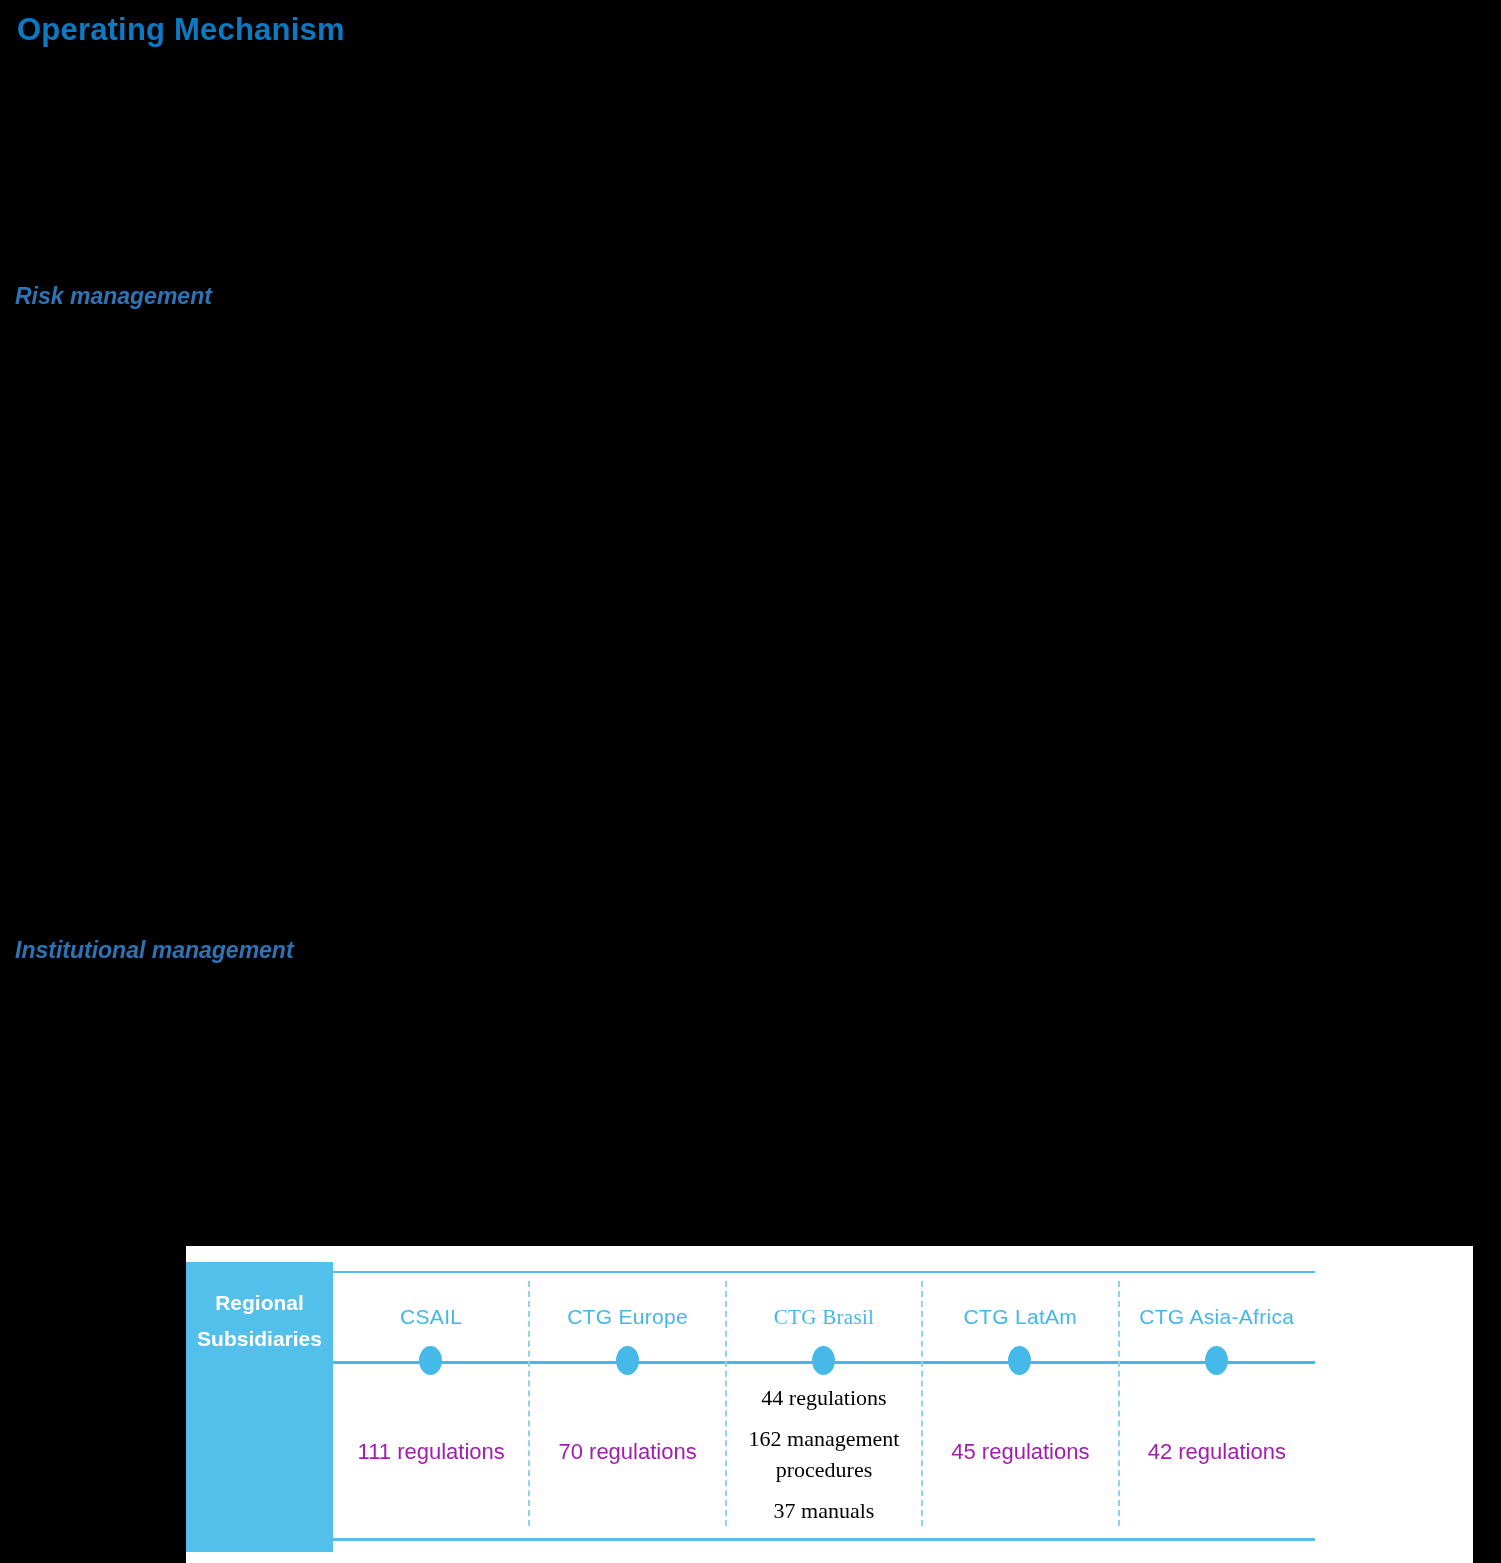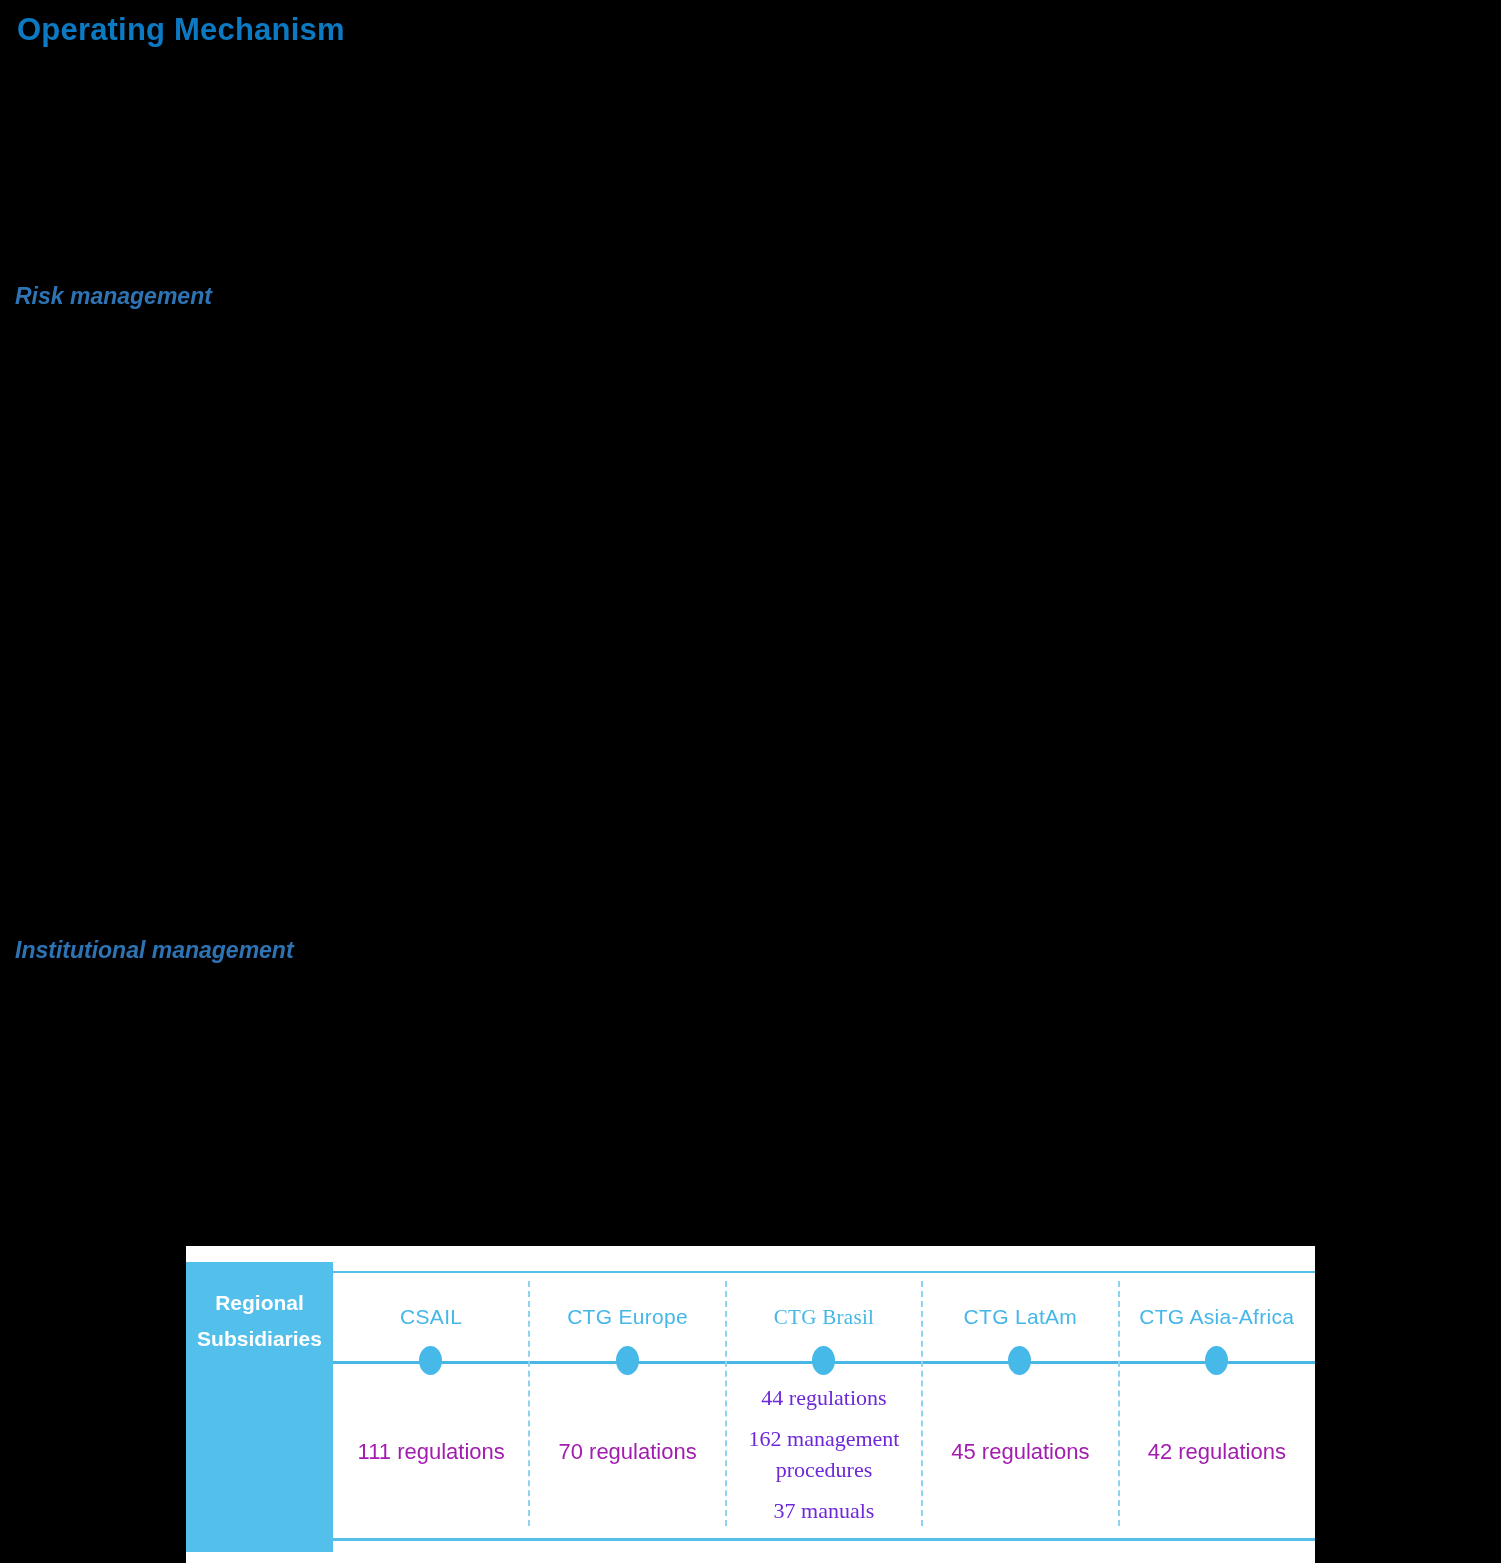--- a/index.html
+++ b/index.html
@@ -29,21 +29,21 @@
     font-style: italic;
     color: #2e74b5;
   }
   .sub-heading.risk { top: 283px; }
   .sub-heading.institutional { top: 937px; }
 
   .panel {
     position: absolute;
     left: 186px;
     top: 1246px;
-    width: 1129px;
+    width: 1287px;
     height: 317px;
     background: #ffffff;
   }
   .side-col {
     position: absolute;
     left: 0;
     top: 16px;
     width: 147px;
     height: 290px;
     background: #53bfeb;
@@ -130,21 +130,21 @@
     color: #a21caf;
   }
   .col-value-stack {
     position: absolute;
     top: 111px;
     left: 50%;
     margin-left: -93px;
     width: 186px;
     text-align: center;
     font-size: 22px;
-    color: #6d28d9;
+    color: #000000;
   }
   .col-value-stack .stack-item {
     line-height: 31px;
     margin-bottom: 10px;
   }
   .col-value-stack .stack-item:last-child { margin-bottom: 0; }
 </style>
 </head>
 <body>
 

